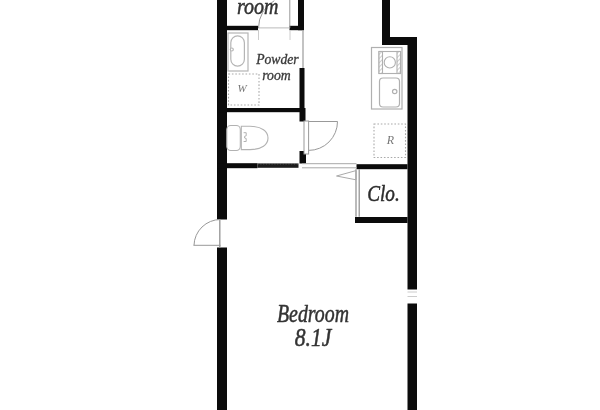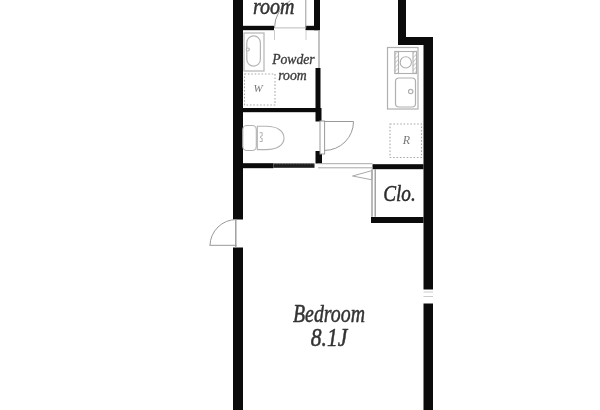--- a/index.html
+++ b/index.html
@@ -1,16 +1,16 @@
 <!DOCTYPE html>
 <html><head>
 <meta charset="utf-8">
 <style>
   html,body{margin:0;padding:0;background:#ffffff;}
-  .wrap{width:506px;height:410px;position:relative;overflow:hidden;background:#ffffff;filter:grayscale(1);margin-left:16px;}
+  .wrap{width:506px;height:410px;position:relative;overflow:hidden;background:#ffffff;filter:grayscale(1);}
   text{font-family:"Liberation Serif", serif;font-style:italic;stroke-linejoin:round;}
 </style>
 </head>
 <body>
 <div class="wrap">
 <svg width="600" height="410" viewBox="0 0 600 410" xmlns="http://www.w3.org/2000/svg">
   <rect x="0" y="0" width="600" height="410" fill="#ffffff"></rect>
   <defs>
     <pattern id="hatch" width="3" height="3" patternUnits="userSpaceOnUse" patternTransform="rotate(45)">
       <rect width="3" height="3" fill="#ffffff"></rect>

